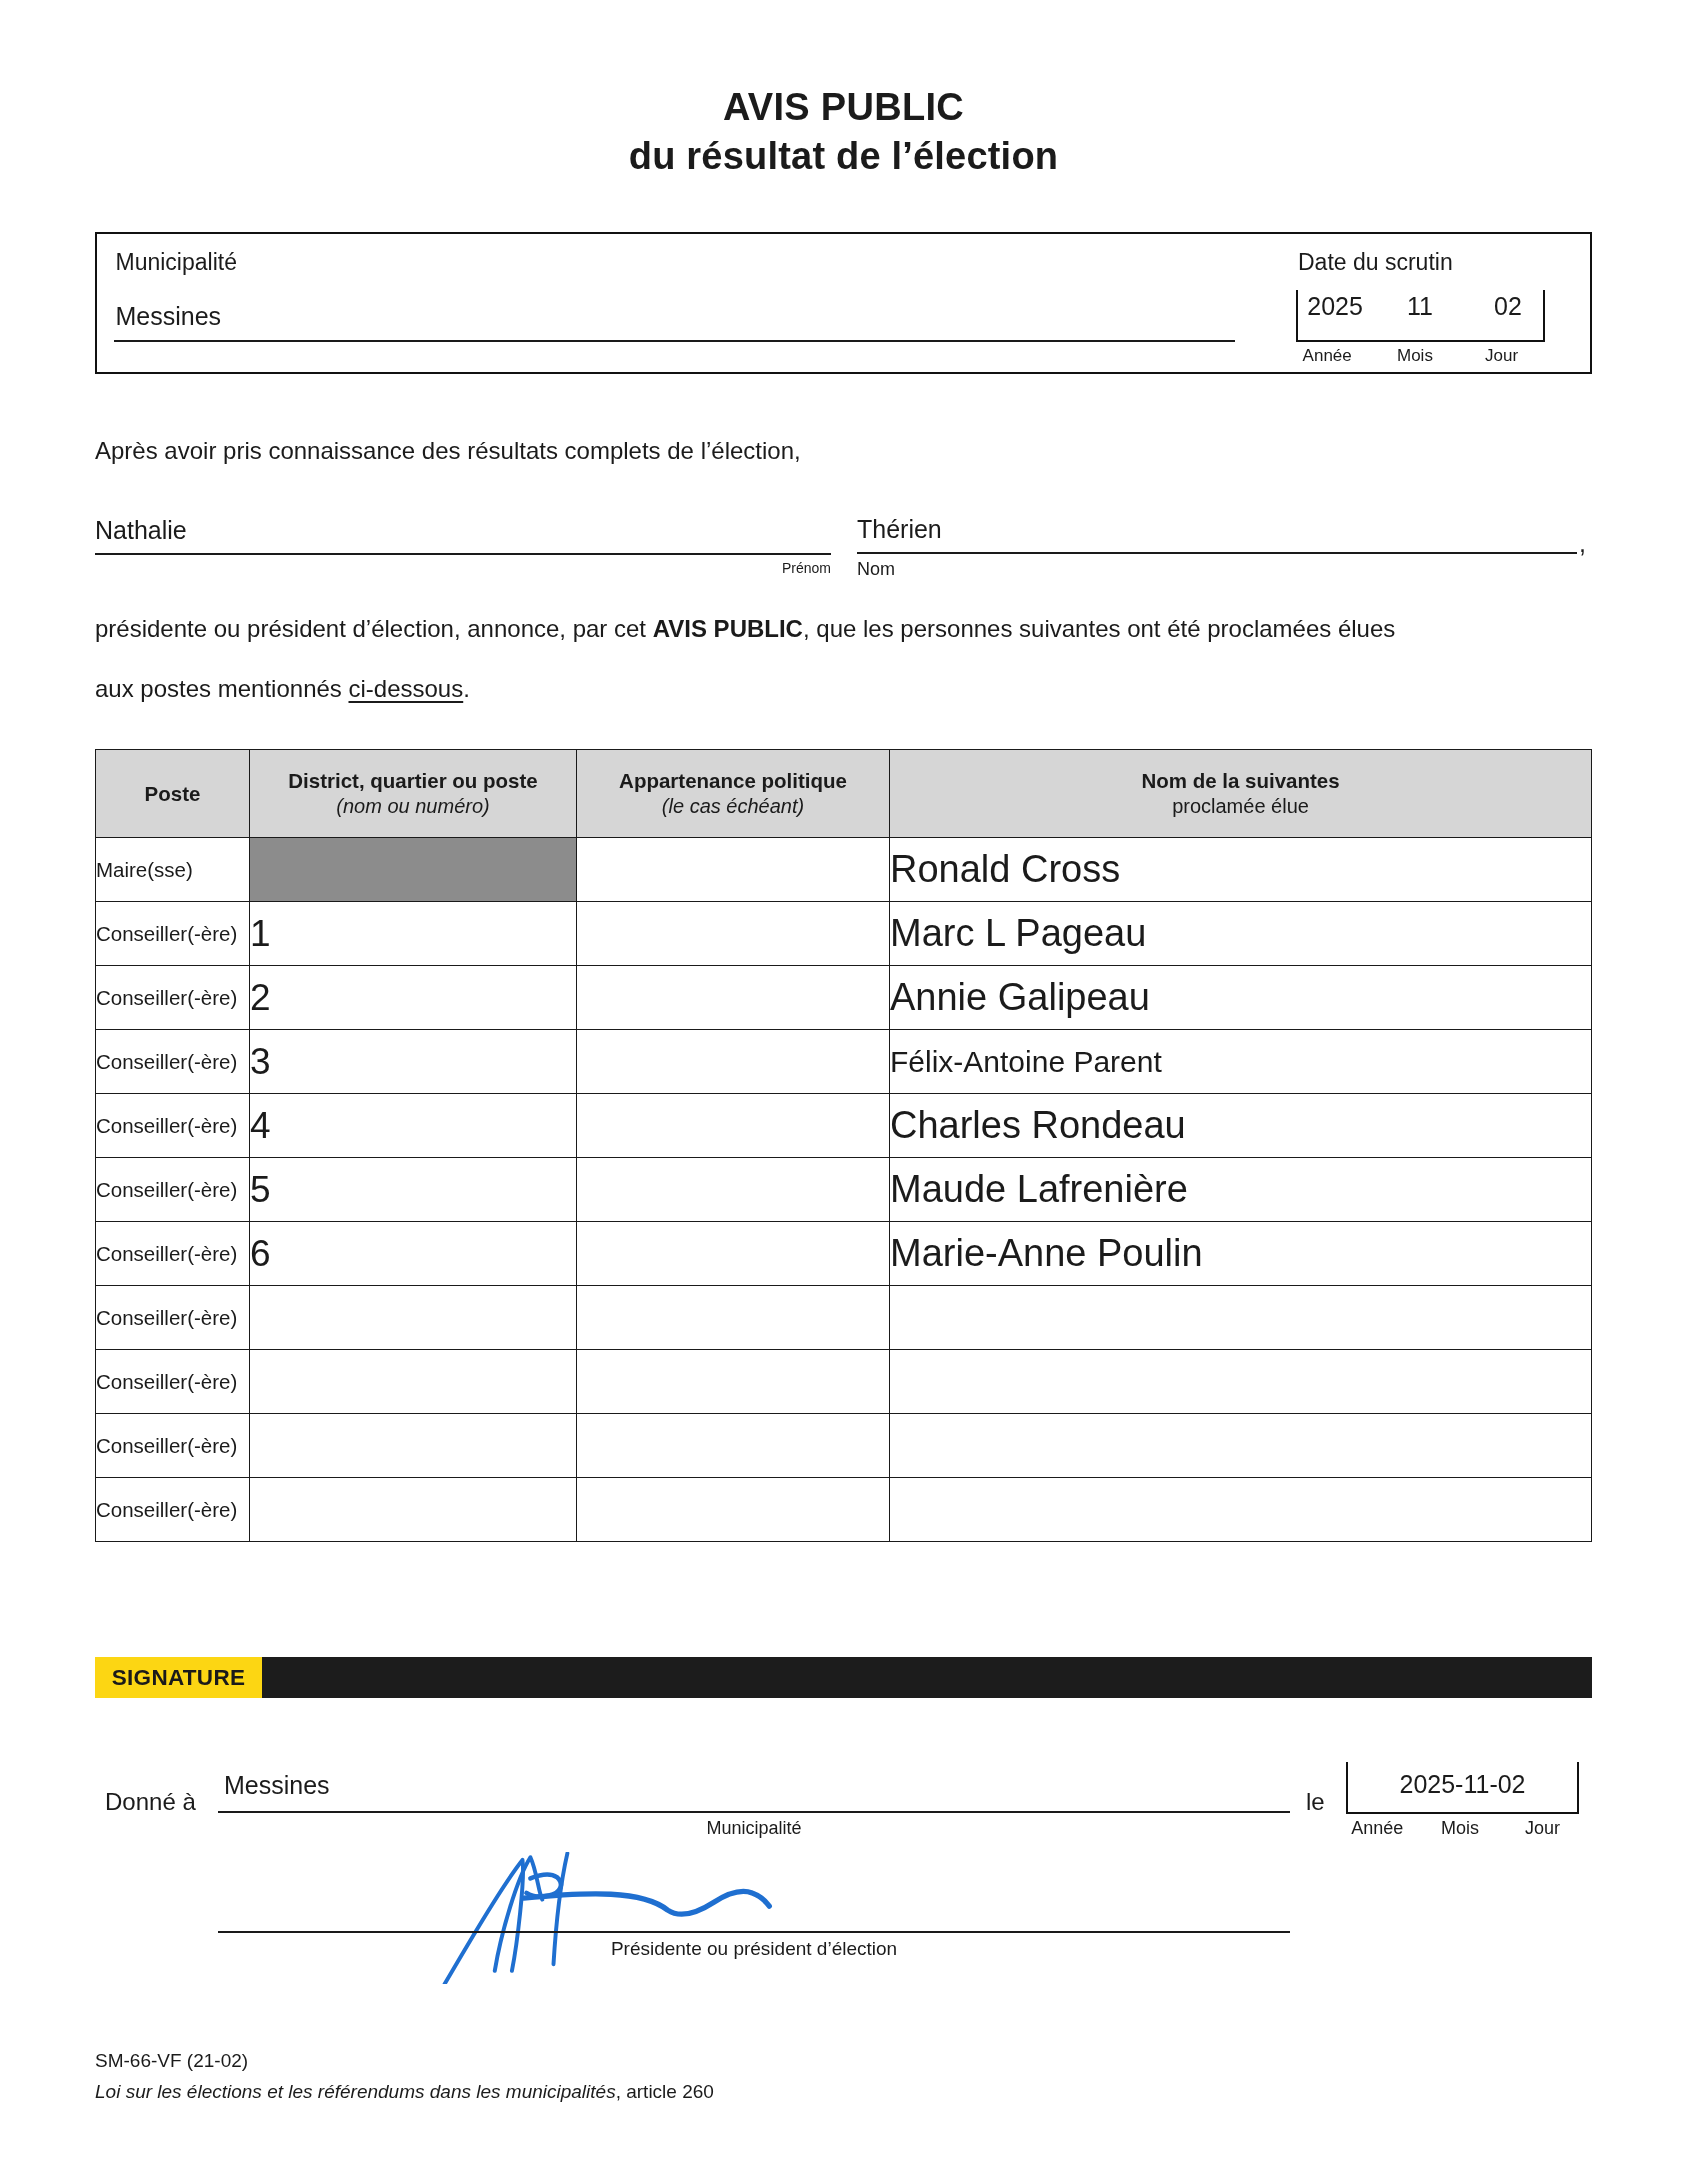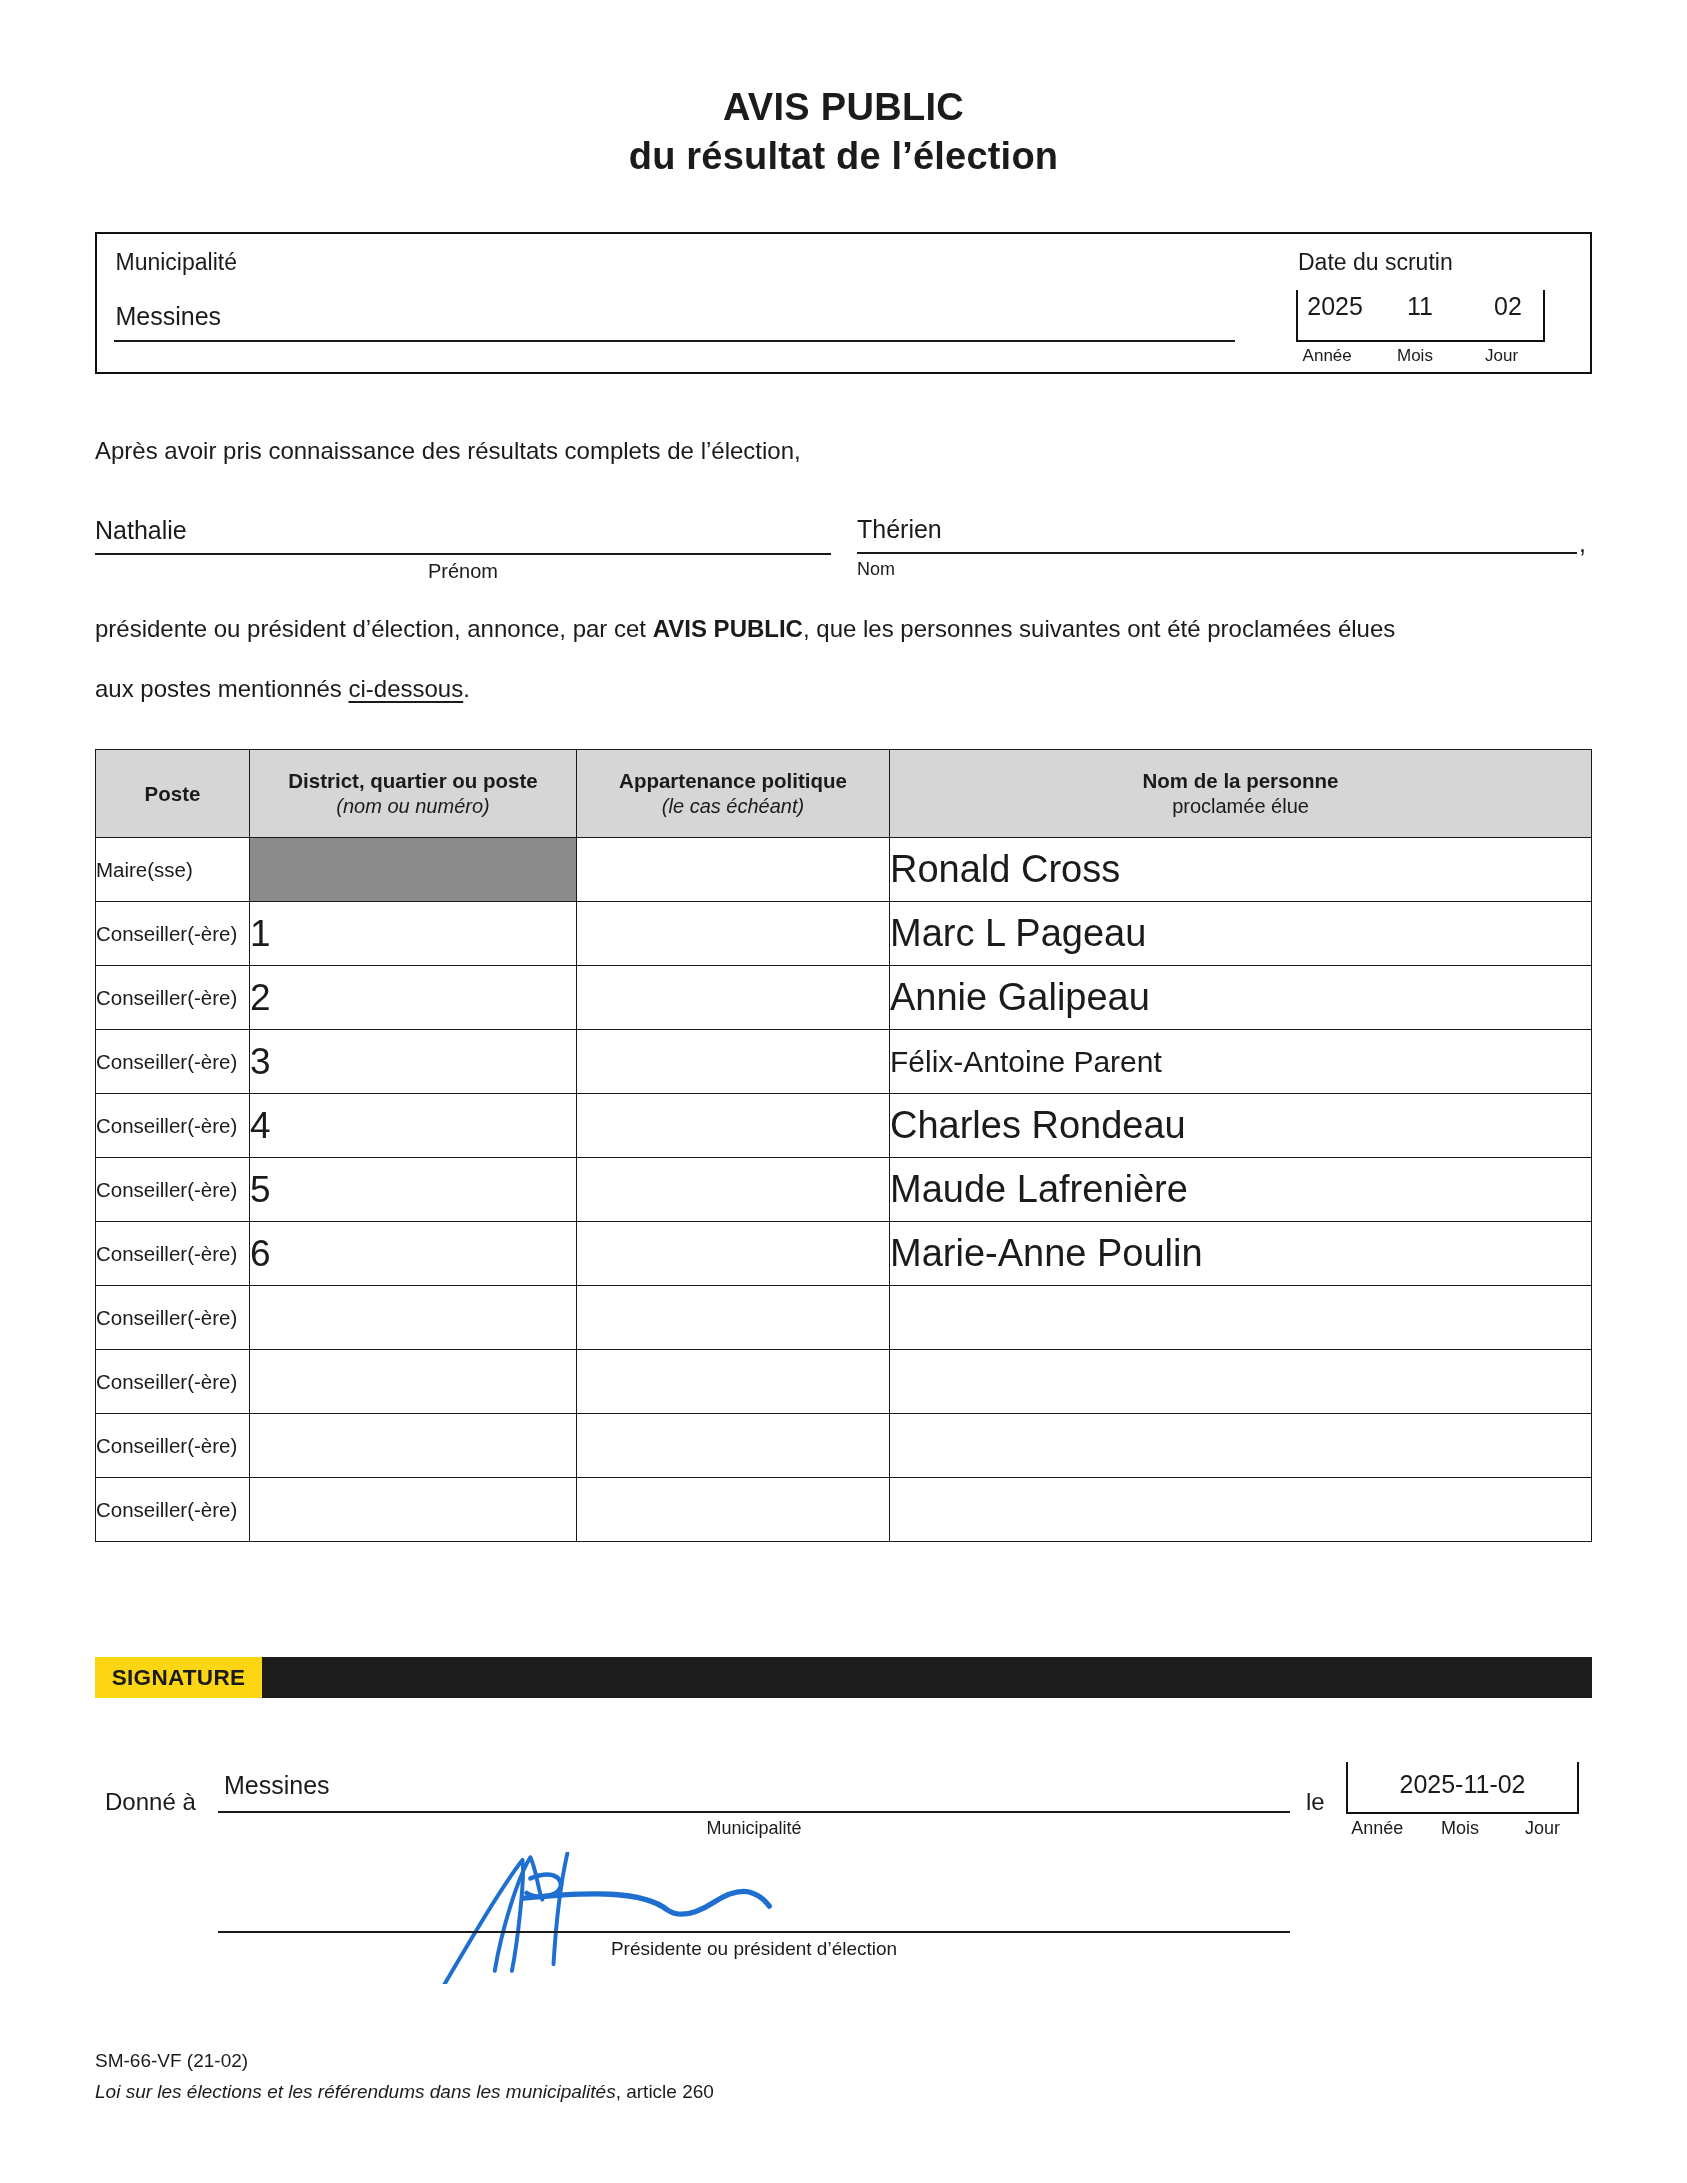--- a/index.html
+++ b/index.html
@@ -111,22 +111,22 @@
   .prenom-rule {
     position: absolute;
     left: 95px; top: 553px;
     width: 736px;
     border-bottom: 2px solid #1a1a1a;
   }
   .prenom-caption {
     position: absolute;
     left: 95px; top: 560px;
     width: 736px;
-    text-align: center;
-    font-size: 20px;
+    text-align: right;
+    font-size: 14px;
   }
   .nom-value {
     position: absolute;
     left: 857px; top: 515px;
     font-size: 25px;
   }
   .nom-rule {
     position: absolute;
     left: 857px; top: 552px;
     width: 720px;
@@ -379,21 +379,21 @@
         </th>
         <th class="col-district">
           <span>District, quartier ou poste</span>
           <span class="sub">(nom ou numéro)</span>
         </th>
         <th class="col-appart">
           <span>Appartenance politique</span>
           <span class="sub">(le cas échéant)</span>
         </th>
         <th class="col-nom">
-          <span>Nom de la personne</span>
+          <span>Nom de la suivantes</span>
           <span class="sub" style="font-style:normal;">proclamée élue</span>
         </th>
       </tr>
     </thead>
     <tbody id="results-body">
         <tr>
           <td class="cell-poste">Maire(sse)</td>
           <td class="cell-district shaded"></td>
           <td class="cell-appart"></td>
           <td class="cell-nom">Ronald Cross</td>

